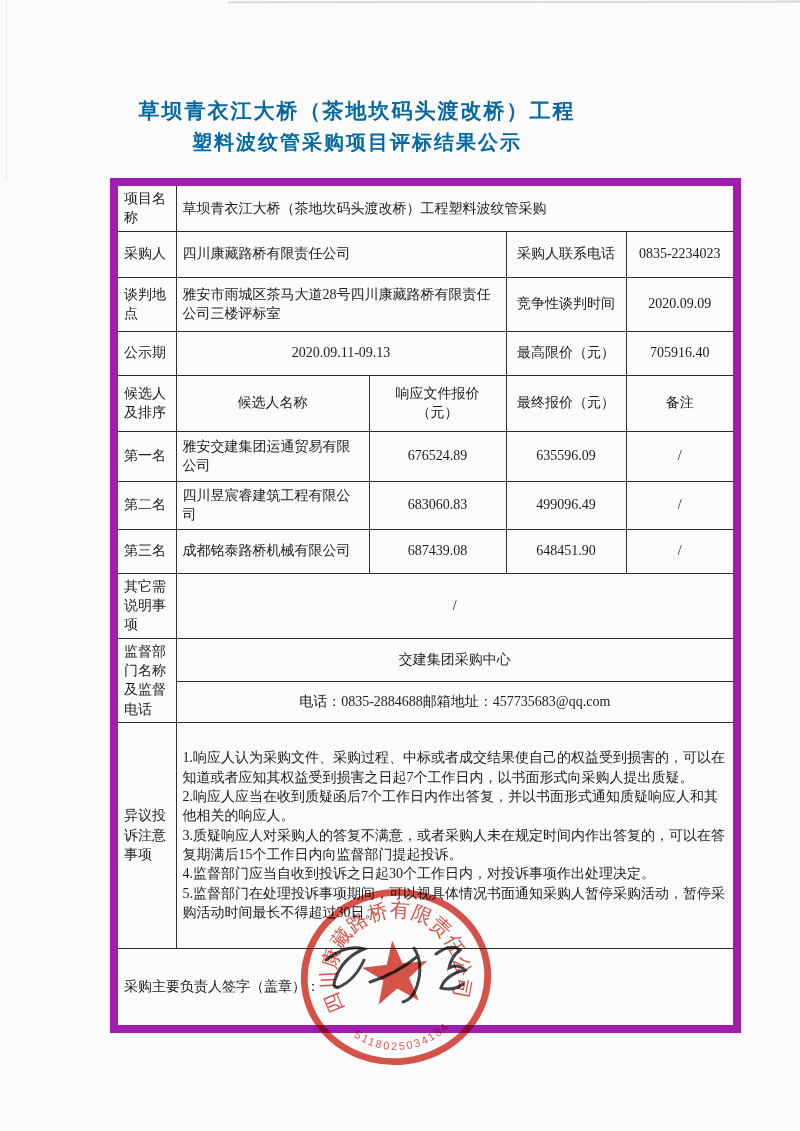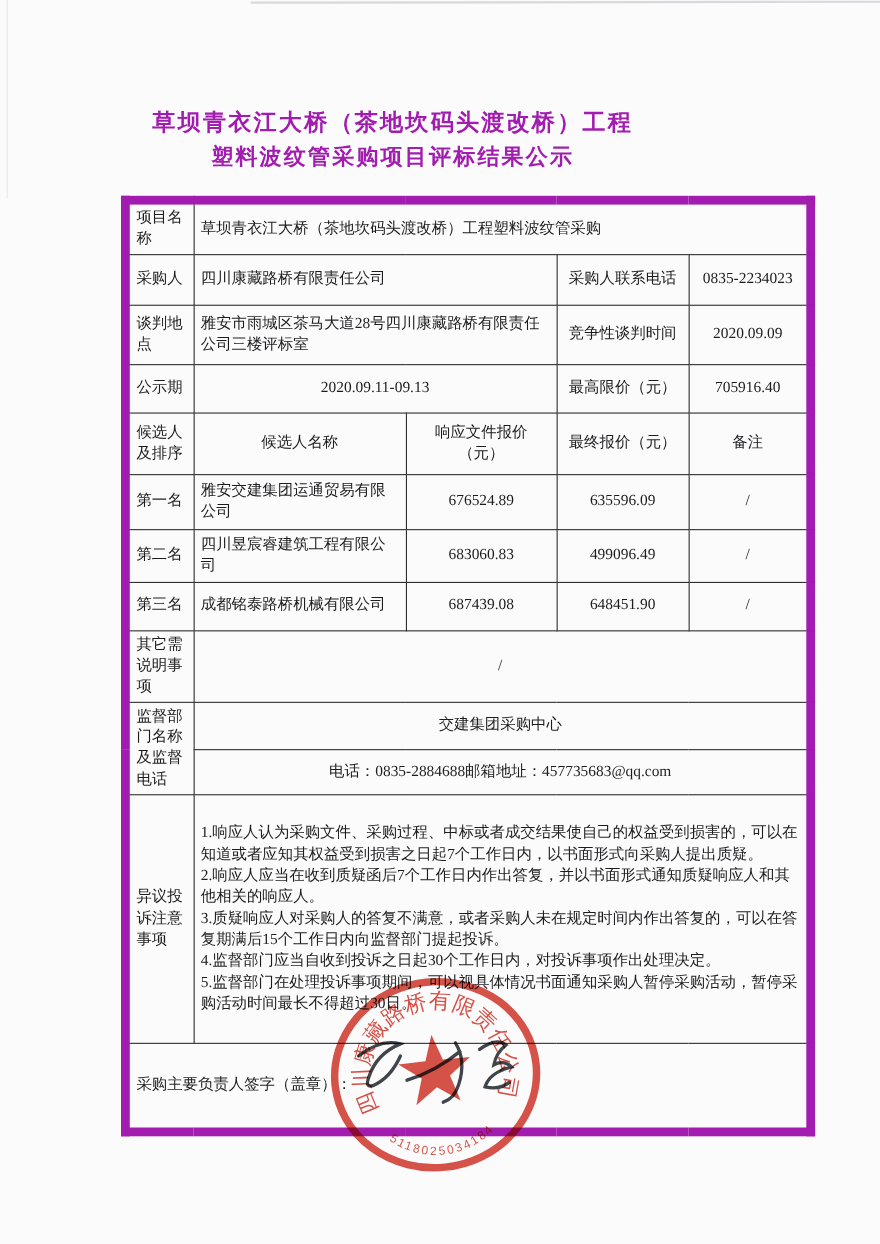--- a/index.html
+++ b/index.html
@@ -15,21 +15,21 @@
     position:absolute;top:1px;left:228px;right:0;height:2px;
     background:#bcbcc2;opacity:.55;transform:rotate(-.08deg);
   }
   .scan-edge-left{
     position:absolute;top:0;left:6px;width:1px;height:180px;
     background:#d8d8dc;opacity:.5;
   }
   .title{
     position:absolute;left:0;width:714px;text-align:center;
     font-family:"Liberation Sans", sans-serif;
-    font-weight:700;color:#a21caf;letter-spacing:2px;
+    font-weight:700;color:#0369a1;letter-spacing:2px;
   }
   .title-1{top:97px;font-size:21px;}
   .title-2{top:129px;font-size:20px;}
 
   table.doc{
     position:absolute;left:110px;top:178px;
     width:623px;border-collapse:collapse;table-layout:fixed;
     border:8px solid #a21caf;
   }
   table.doc td, table.doc th{

